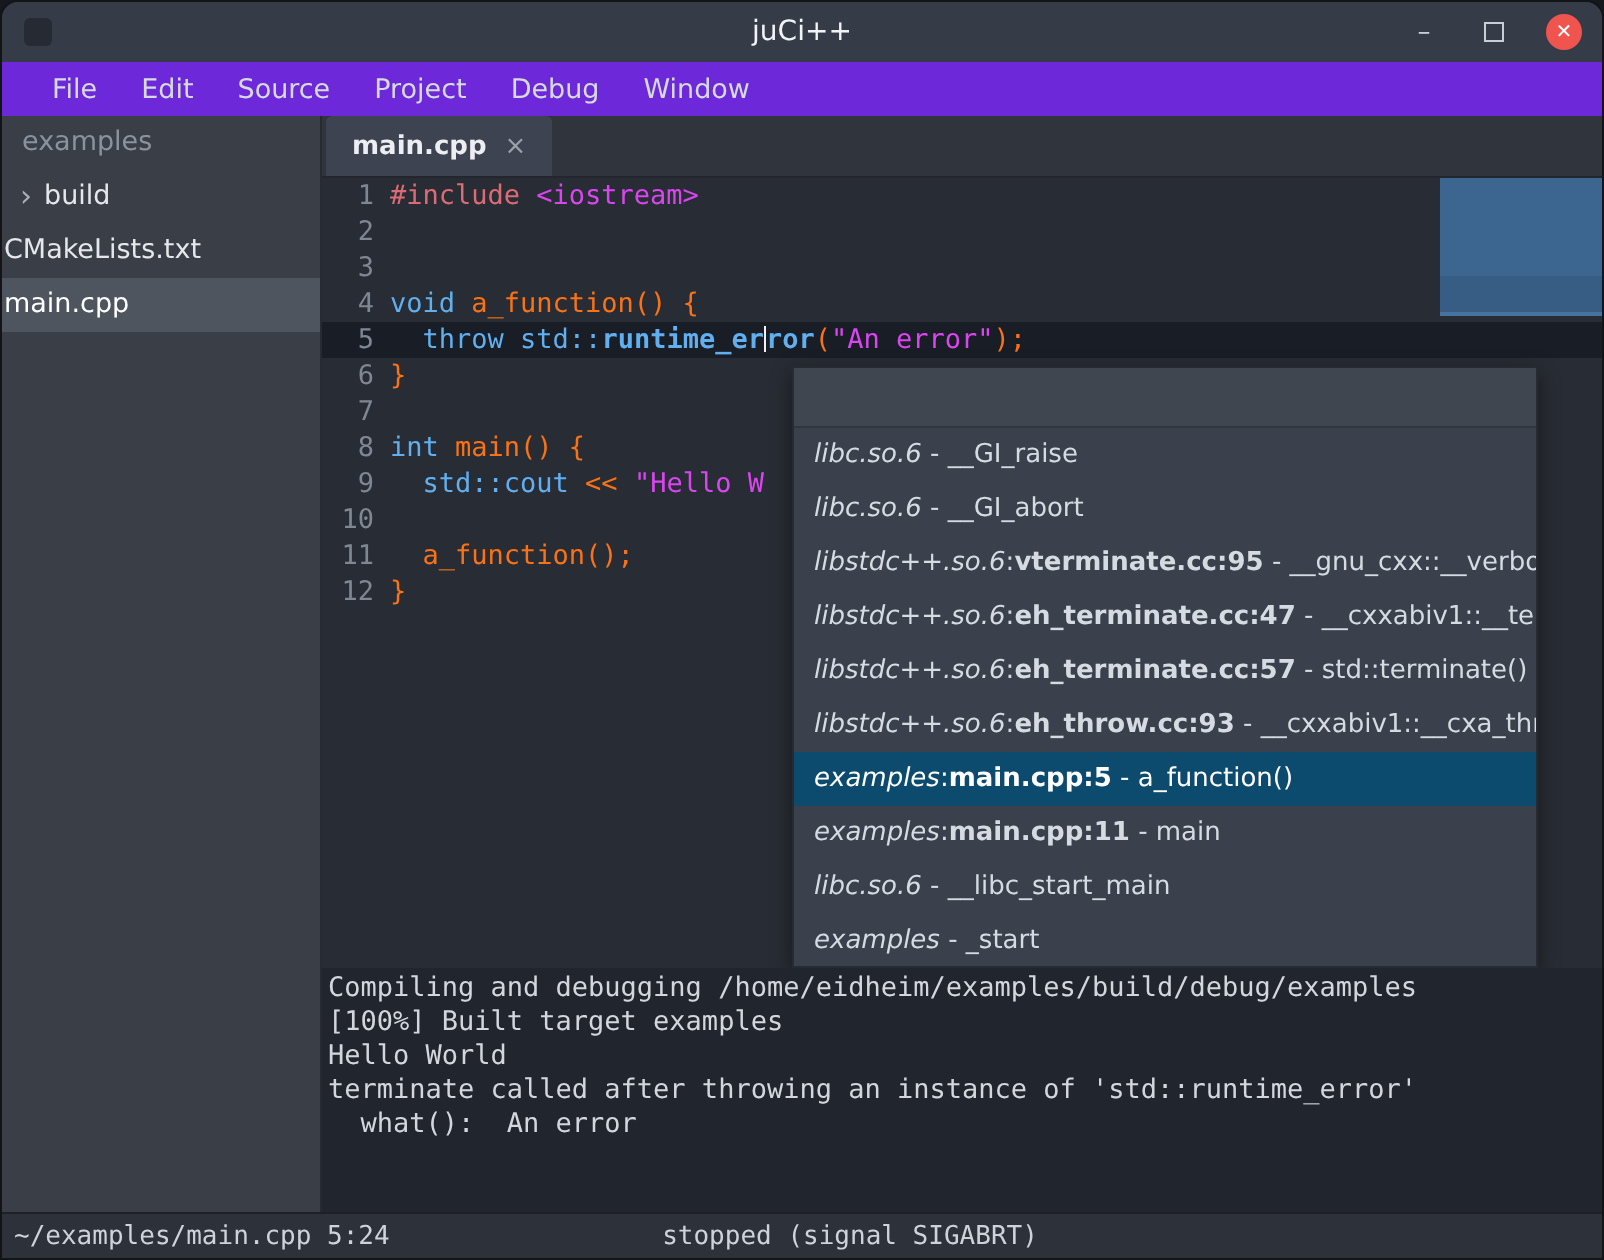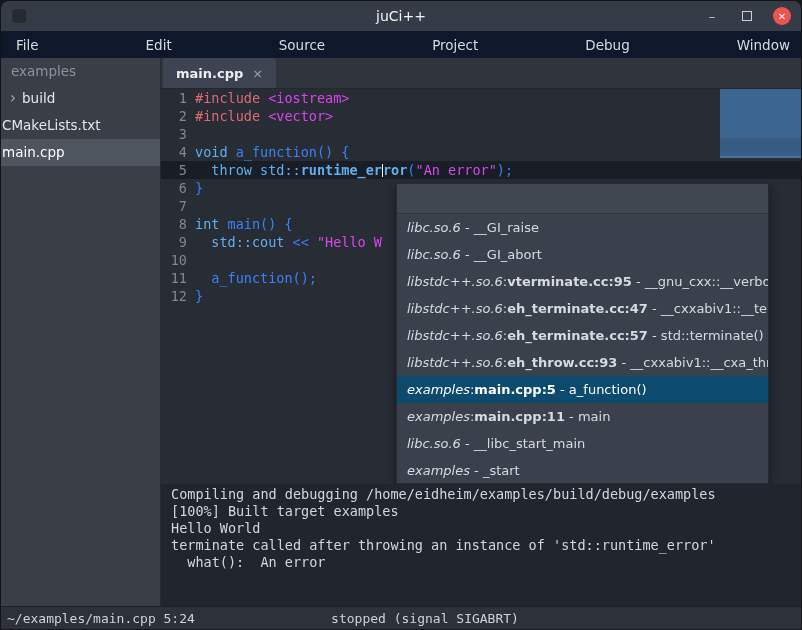--- a/index.html
+++ b/index.html
@@ -11,22 +11,22 @@
             display:flex;align-items:center;}
   .app-icon{width:14px;height:14px;background:#262b33;border-radius:3px;margin-left:11px;}
   .win-title{position:absolute;left:0;right:0;text-align:center;color:#f1f3f6;font-size:14px;}
   .controls{position:absolute;right:10px;top:0;height:30px;display:flex;align-items:center;gap:17px;}
   .ctrl{width:18px;height:18px;display:flex;align-items:center;justify-content:center;
         color:#c9ced5;font-size:13px;cursor:default;}
   .ctrl .sq{width:8px;height:8px;border:1.4px solid #c9ced5;}
   .ctrl.close{background:#f0544f;border-radius:50%;color:#fff;font-size:10px;font-weight:bold;}
 
   
-  .menubar{position:absolute;left:0;top:30px;width:100%;height:27px;background:#0f172a;
-           display:flex;align-items:center;padding-left:4px;box-sizing:border-box;justify-content:space-between;}
+  .menubar{position:absolute;left:0;top:30px;width:100%;height:27px;background:#6d28d9;
+           display:flex;align-items:center;padding-left:14px;box-sizing:border-box;}
   .menu-item{color:#d6dbe1;font-size:13.5px;padding:0 11px;height:100%;display:flex;align-items:center;}
 
   
   .sidebar{position:absolute;left:0;top:57px;width:160px;height:550px;background:#3a3f47;
            border-right:1px solid #262a31;box-sizing:border-box;}
   .side-header{height:27px;line-height:27px;padding-left:10px;color:#8a929c;font-size:13.5px;}
   .side-item{height:27px;line-height:27px;display:flex;align-items:center;color:#e4e7eb;
              font-size:13.5px;white-space:nowrap;}
   .side-item.selected{background:#4e555e;color:#fff;}
   .chev{width:16px;text-align:center;color:#aab0b8;font-size:15px;margin-left:4px;}
@@ -43,21 +43,21 @@
   .tab-label{color:#eceef2;font-size:13px;font-weight:bold;}
   .tab-close{color:#9aa1aa;font-size:13px;}
 
   
   .editor{position:absolute;left:0;top:31px;width:100%;height:395px;background:#282c34;
           font-family:"DejaVu Sans Mono",monospace;font-size:13.5px;overflow:hidden;}
   .line{height:18px;line-height:18px;white-space:pre;display:flex;}
   .line.current{background:#191d25;}
   .ln{width:22px;padding-left:4px;text-align:right;color:#7f8793;flex:0 0 auto;}
   .code{padding-left:8px;}
-  .tok-pl{color:#3b82f6;margin-top:28px;}
+  .tok-pl{color:#f97316;margin-top:28px;}
   .tok-kw{color:#61afef;}
   .tok-type{color:#61afef;font-weight:bold;}
   .tok-pp{color:#dd6b76;}
   .tok-str{color:#d946ef;}
   .caret{display:inline-block;width:0;height:13px;border-left:1.6px solid #eef1f5;vertical-align:-2px;}
   .debug-tooltip{position:absolute;right:0;top:-3px;width:83px;height:70px;background:#3c6590;
                  border-bottom:2px solid #47749f;box-shadow:inset 0 -18px 0 rgba(0,0,0,0.08);}
 
   
   .popup{position:absolute;left:235px;top:125px;width:373px;height:301px;background:#3b414c;
@@ -65,21 +65,21 @@
          font-size:13px;color:#d6dbe2;}
   .popup-header{height:29px;background:#404650;border-bottom:1px solid #30353e;}
   .bt-row{height:27px;line-height:27px;padding:0 10px;white-space:nowrap;overflow:hidden;}
   .bt-row.selected{background:#0c4a6e;color:#fff;}
   .lib{font-style:italic;}
   .file{font-weight:bold;}
 
   
   .terminal{position:absolute;left:0;top:426px;width:100%;height:124px;background:#21252d;
             font-family:"DejaVu Sans Mono",monospace;font-size:13.5px;color:#d3d7dd;
-            padding:2px 0 0 10px;box-sizing:border-box;}
+            padding:2px 0 0 3px;box-sizing:border-box;}
   .tline{height:17px;line-height:17px;white-space:pre;}
 
   
   .statusbar{position:absolute;left:0;bottom:0;width:100%;height:23px;background:#2c313a;
              border-top:1px solid #1d2127;box-sizing:border-box;display:flex;align-items:center;
              font-family:"DejaVu Sans Mono",monospace;font-size:13px;color:#ced3da;}
   .status-left{margin-left:6px;}
   .status-center{position:absolute;left:0;right:0;text-align:center;padding-left:48px;}
 </style>
 </head>
@@ -129,21 +129,21 @@
     <div class="tabbar">
       <div class="tab">
         <span class="tab-label">main.cpp</span>
         <span class="tab-close">×</span>
       </div>
     </div>
 
     <div class="editor">
       <div id="editor-lines">
           <div class="line"><span class="ln">1</span><span class="code"><span class="tok-pp">#include </span><span class="tok-str">&lt;iostream&gt;</span></span></div>
-          <div class="line"><span class="ln">2</span><span class="code"><span class="tok-pp">#include </span><span class="tok-str">&lt;vector&gt;</span></span></div>
+          <div class="line"><span class="ln">2</span></div>
           <div class="line"><span class="ln">3</span><span class="code"></span></div>
           <div class="line"><span class="ln">4</span><span class="code"><span class="tok-kw">void</span><span class="tok-pl"> a_function() {</span></span></div>
           <div class="line current"><span class="ln">5</span><span class="code"><span class="tok-pl">  </span><span class="tok-kw">throw</span><span class="tok-pl"> </span><span class="tok-kw">std::</span><span class="tok-type">runtime_er</span><span class="caret"></span><span class="tok-type">ror</span><span class="tok-pl">(</span><span class="tok-str">"An error"</span><span class="tok-pl">);</span></span></div>
           <div class="line"><span class="ln">6</span><span class="code"><span class="tok-pl">}</span></span></div>
           <div class="line"><span class="ln">7</span><span class="code"></span></div>
           <div class="line"><span class="ln">8</span><span class="code"><span class="tok-kw">int</span><span class="tok-pl"> main() {</span></span></div>
           <div class="line"><span class="ln">9</span><span class="code"><span class="tok-pl">  </span><span class="tok-kw">std::cout</span><span class="tok-pl"> &lt;&lt; </span><span class="tok-str">"Hello W</span></span></div>
           <div class="line"><span class="ln">10</span><span class="code"></span></div>
           <div class="line"><span class="ln">11</span><span class="code"><span class="tok-pl">  a_function();</span></span></div>
           <div class="line"><span class="ln">12</span><span class="code"><span class="tok-pl">}</span></span></div>

